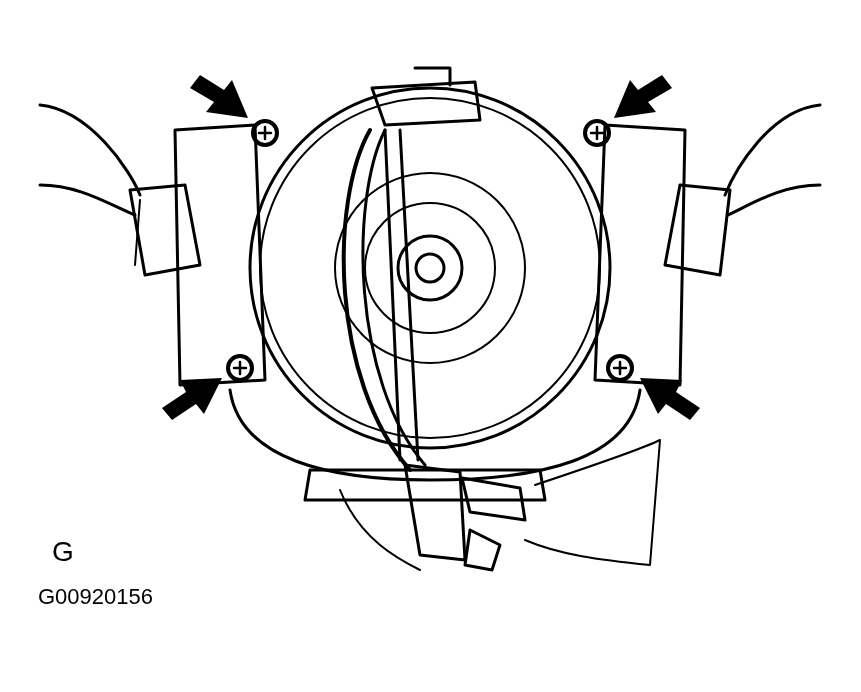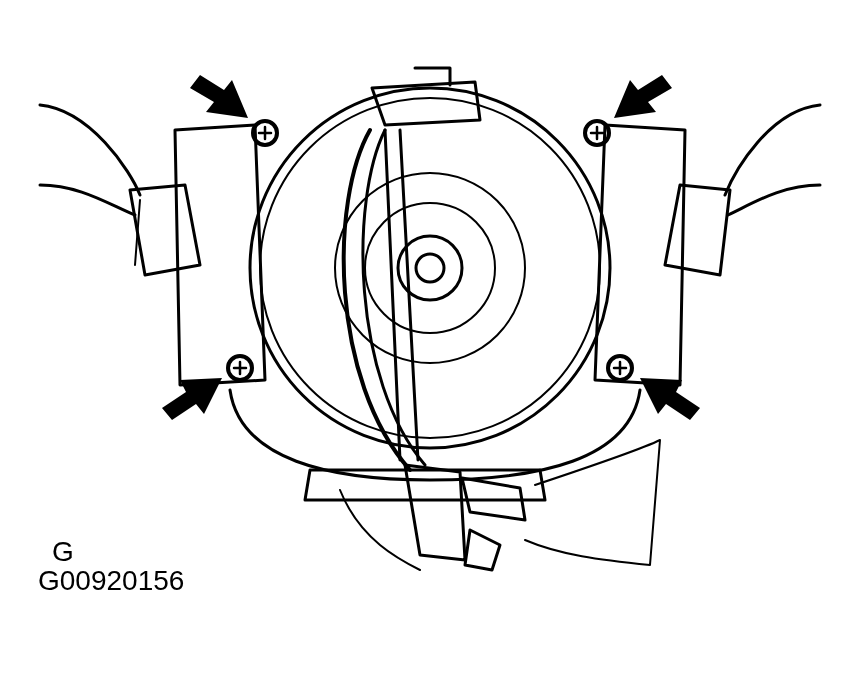--- a/index.html
+++ b/index.html
@@ -1,20 +1,20 @@
 <!DOCTYPE html>
 <html><head>
 <meta charset="utf-8">
 <style>
 html,body{margin:0;padding:0;background:#fff;}
 body{width:861px;height:692px;position:relative;overflow:hidden;font-family:"Liberation Sans",sans-serif;}
 #art{position:absolute;left:0;top:0;}
 .lbl{position:absolute;color:#000;}
 #view{left:52px;top:536px;font-size:28px;}
-#code{left:38px;top:565px;font-size:28px;}
+#code{left:38px;top:584px;font-size:22px;}
 </style>
 </head>
 <body>
 
 <svg id="art" width="861" height="692" viewBox="0 0 861 692" fill="none" stroke="#000" stroke-width="3" stroke-linejoin="round" stroke-linecap="round">
 
   <g>
     <path d="M40 105 C90 110,130 170,140 195"></path>
     <path d="M40 185 C80 185,110 205,135 215"></path>
     <path d="M130 190 L185 185 L200 265 L145 275 Z"></path>

